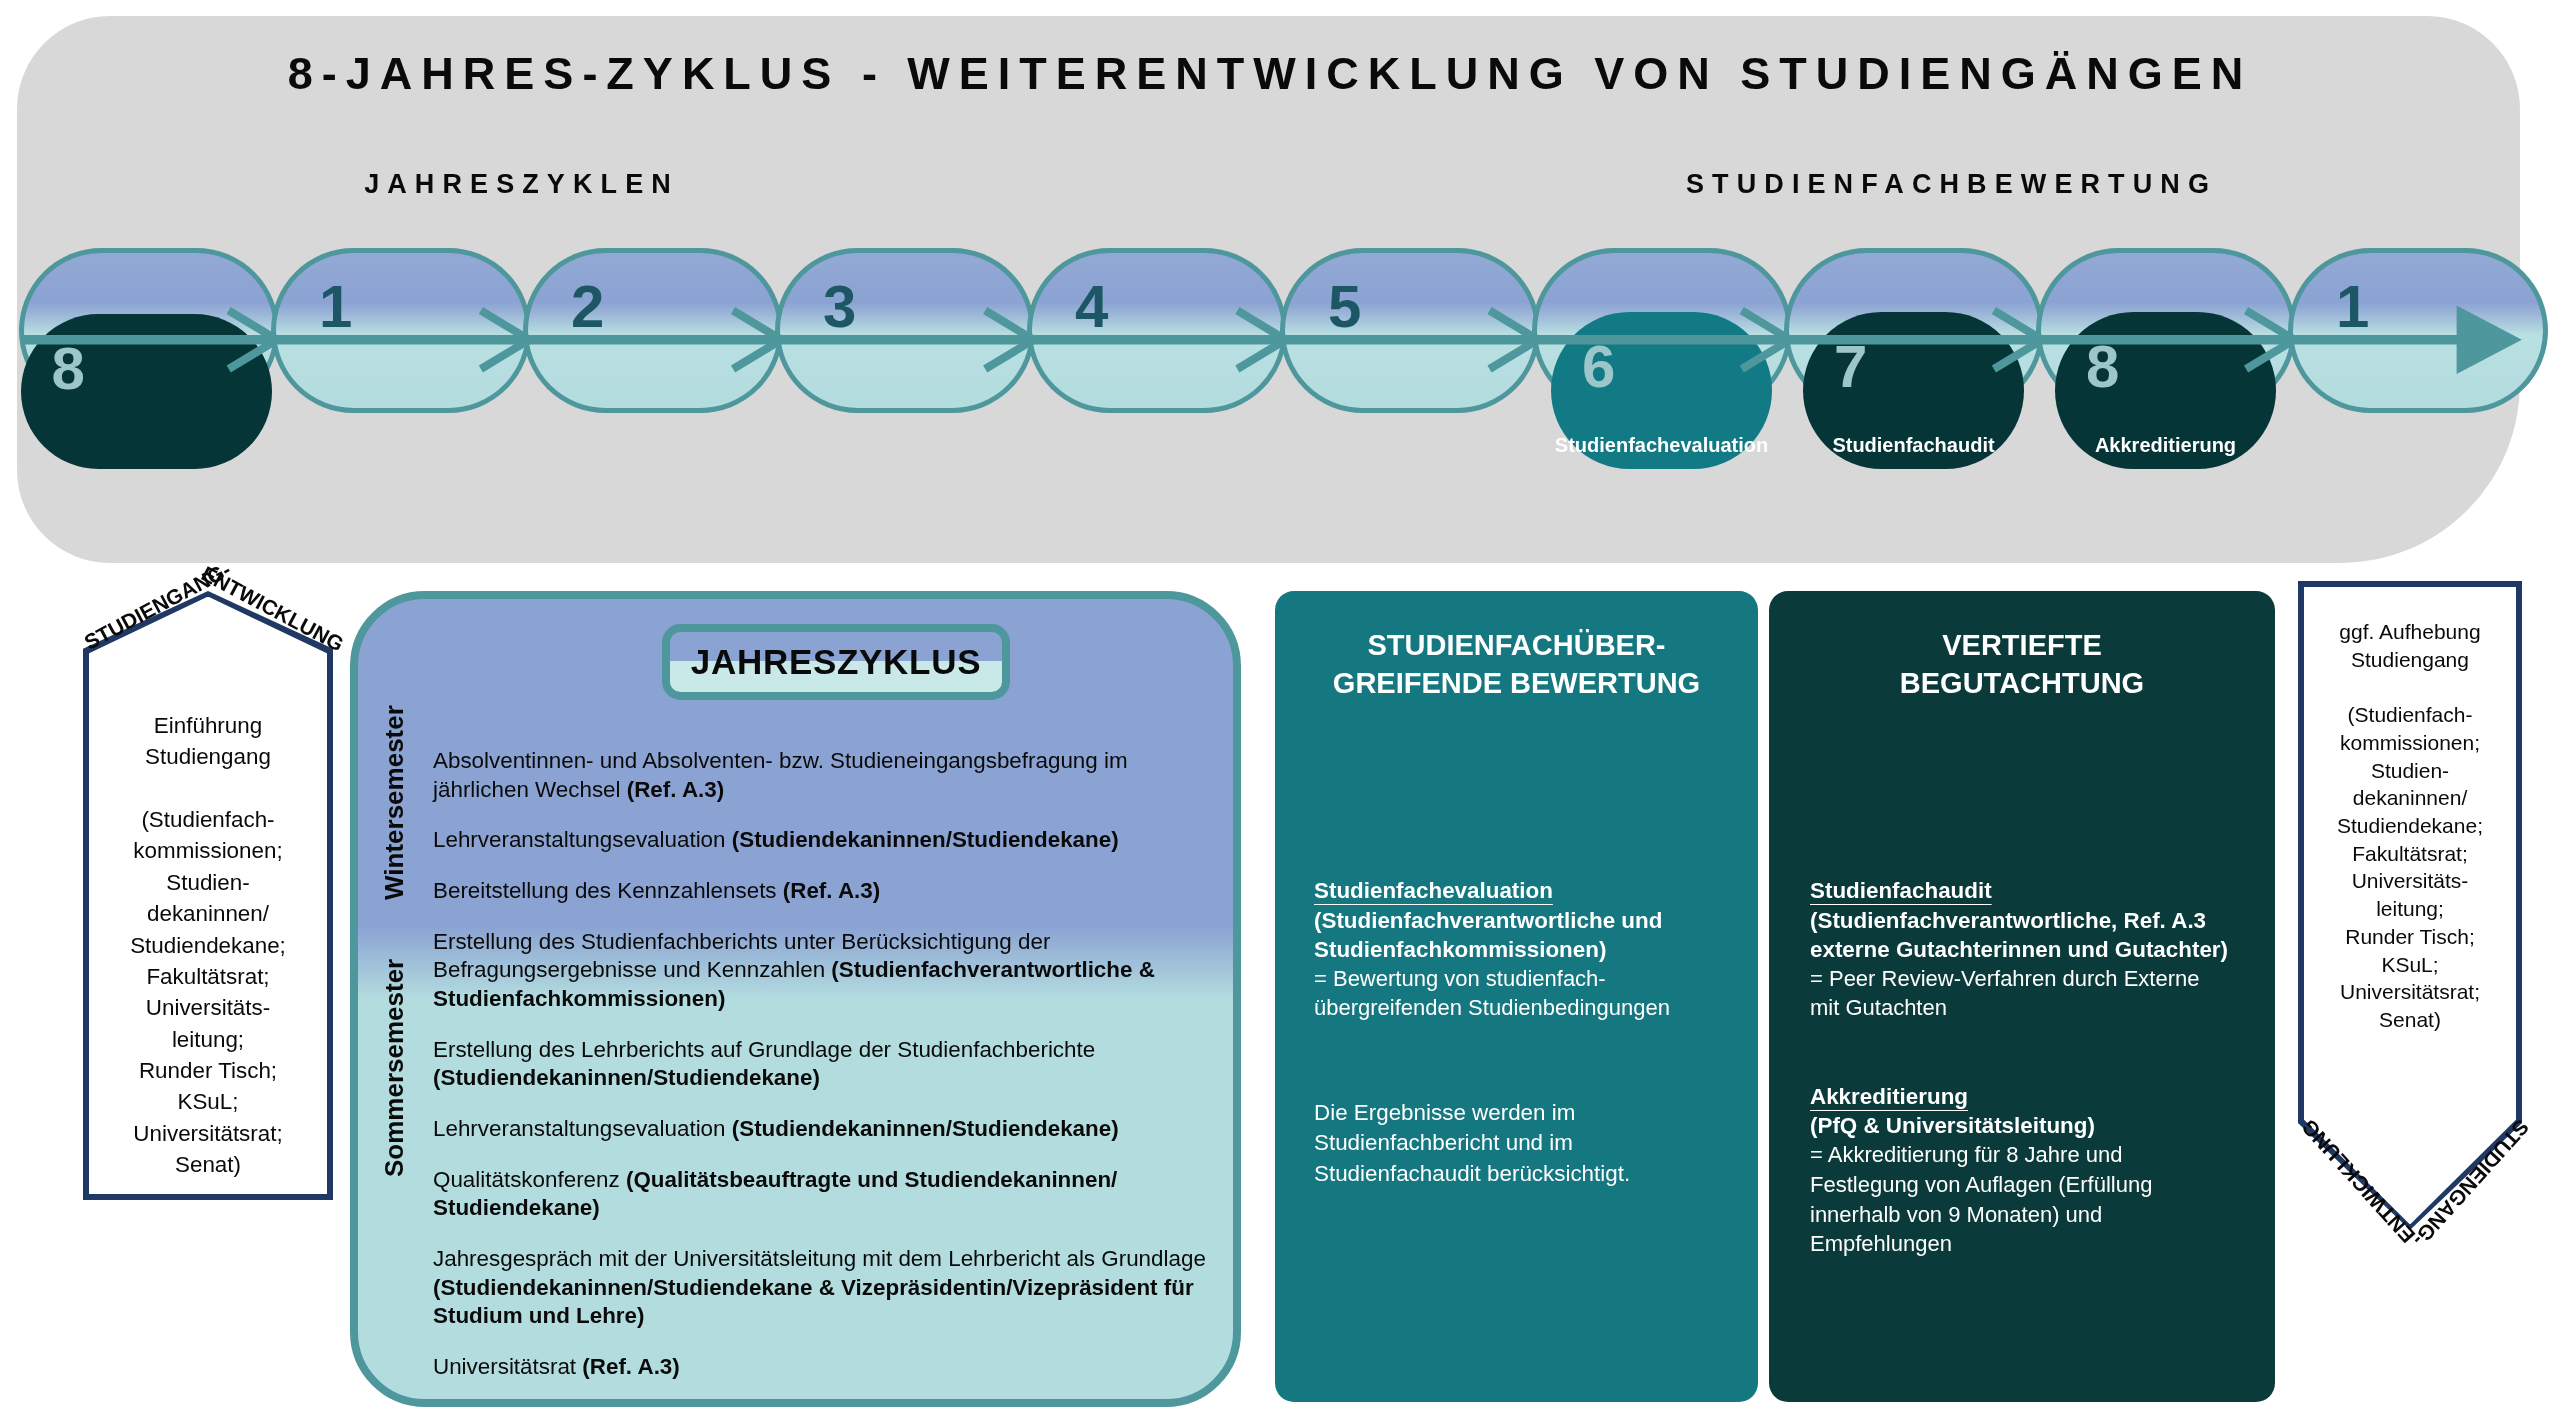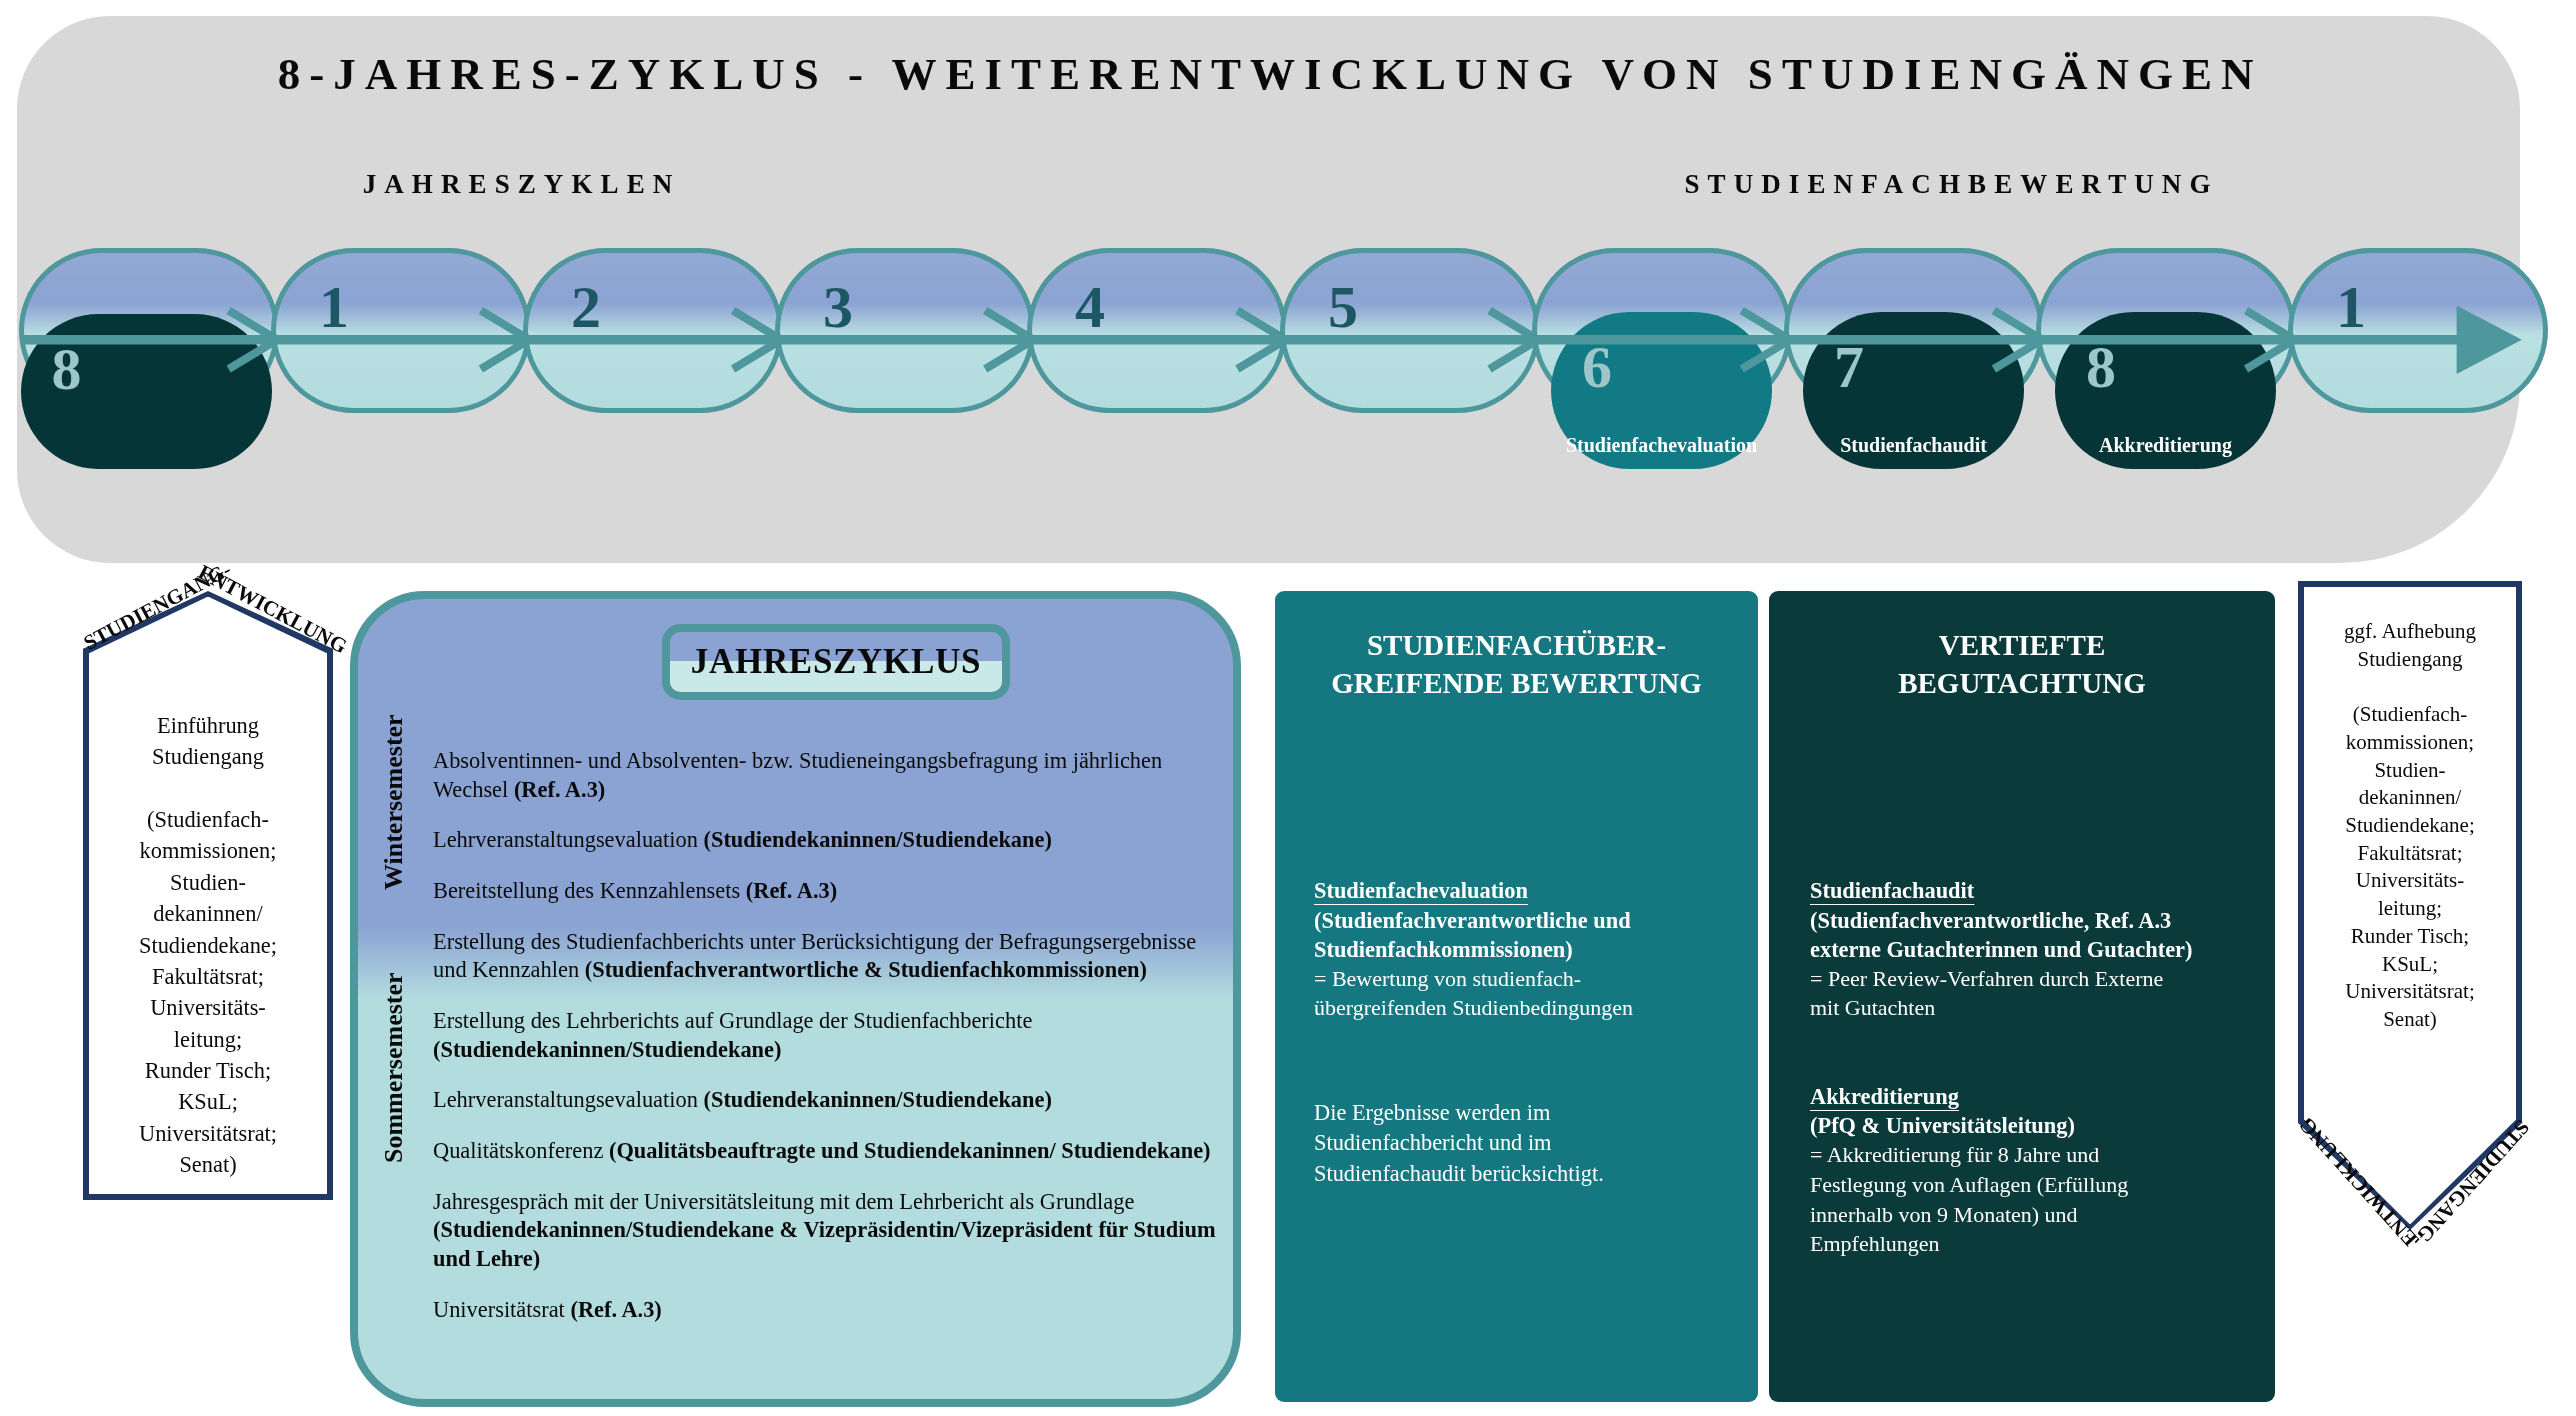--- a/index.html
+++ b/index.html
@@ -1,17 +1,17 @@
 <!DOCTYPE html>
 <html style="font-size:10px"><head>
 <meta charset="utf-8">
 <style>
   html,body{margin:0;padding:0;background:#ffffff;}
   body{font-family:"Liberation Sans","DejaVu Sans",sans-serif;}
-  .canvas{position:relative;width:2576px;height:1417px;background:#ffffff;overflow:hidden;font-family:Liberation Serif, serif;}
+  .canvas{position:relative;width:2576px;height:1417px;background:#ffffff;overflow:hidden;}
 
   
   .band{position:absolute;left:17.4px;top:15.5px;width:2503px;height:547px;background:#d8d8d8;
         border-radius:93px 93px 180px 93px;}
   .main-title{position:absolute;left:18.6px;top:48px;width:2503px;text-align:center;
         font-size:45px;font-weight:bold;color:#0a0a0a;letter-spacing:0.20em;white-space:nowrap;}
   .sec-label{position:absolute;top:169px;font-size:27px;font-weight:bold;color:#0a0a0a;
         letter-spacing:0.30em;white-space:nowrap;}
   .sec-label.left{left:298px;width:447px;text-align:center;}
   .sec-label.right{left:1610px;width:683px;text-align:center;}
@@ -62,21 +62,21 @@
   .jz-badge span{font-size:35px;font-weight:bold;color:#0a0a0a;letter-spacing:0.02em;}
   .vlabel{position:absolute;left:21px;writing-mode:vertical-rl;transform:rotate(180deg);
         font-size:26px;font-weight:bold;color:#0a0a0a;text-align:center;}
   .vlabel.winter{top:104px;height:199px;}
   .vlabel.summer{top:357px;height:224px;}
   .jz-items{position:absolute;left:75px;top:148px;width:793px;}
   .jz-item{font-size:22.4px;line-height:1.28;color:#0a0a0a;margin-bottom:22px;}
   .jz-item .b{font-weight:bold;}
 
   
-  .info-box{position:absolute;top:591px;height:811px;border-radius:9px;color:#ffffff;box-sizing:border-box;}
+  .info-box{position:absolute;top:591px;height:811px;border-radius:19px;color:#ffffff;box-sizing:border-box;}
   .info-box.teal{left:1275px;width:483px;background:#15777f;padding:36px 39px;}
   .info-box.dark{left:1769px;width:506px;background:#0b3a3b;padding:36px 41px;}
   .info-title{font-size:29px;font-weight:bold;text-align:center;line-height:1.3;white-space:pre-line;}
   .term{font-size:22.4px;font-weight:bold;line-height:1.3;text-decoration:underline;text-underline-offset:5.6px;
         text-decoration-thickness:1.2px;}
   .term-sub{font-size:22.4px;font-weight:bold;line-height:1.3;white-space:pre-line;}
   .defn{font-size:22px;line-height:1.35;white-space:pre-line;}
   .note{font-size:22.4px;line-height:1.35;white-space:pre-line;margin-top:75px;}
   .gap-top{margin-top:174px;}
   .gap-mid{margin-top:59px;}

